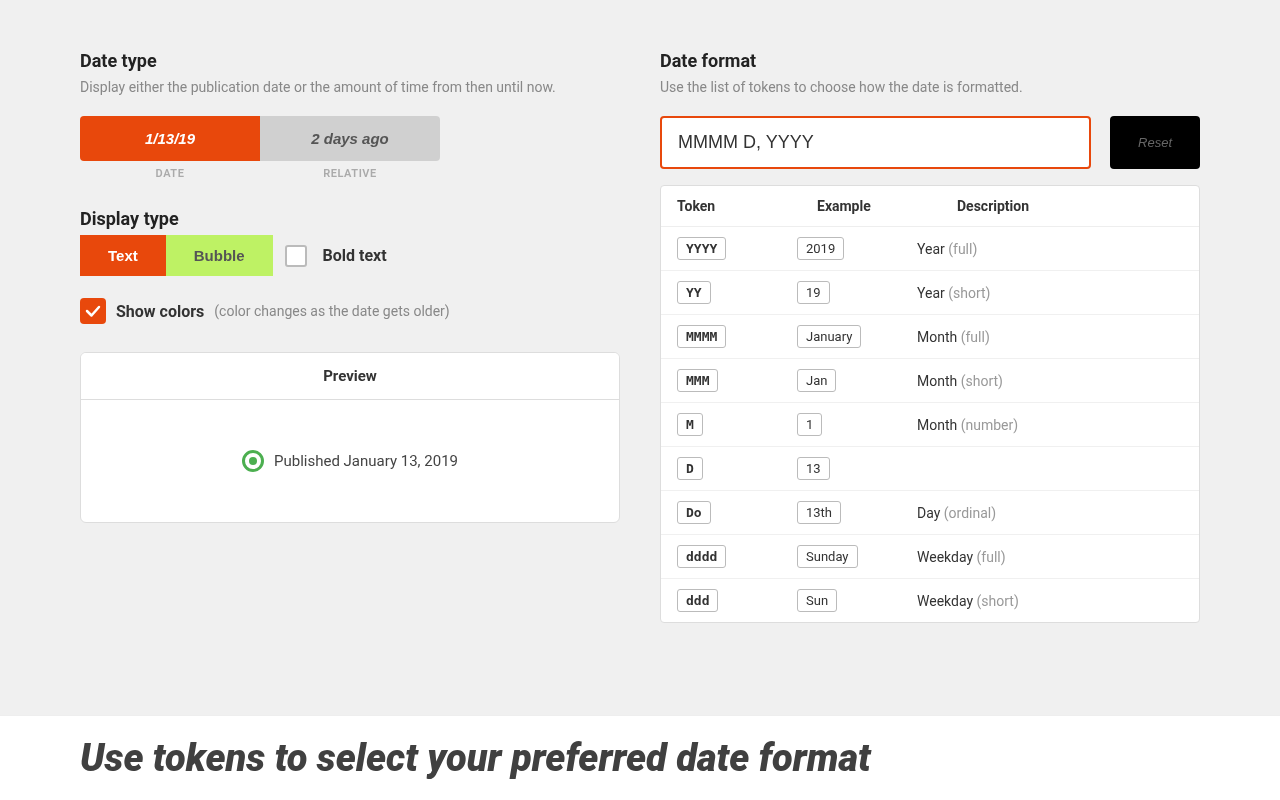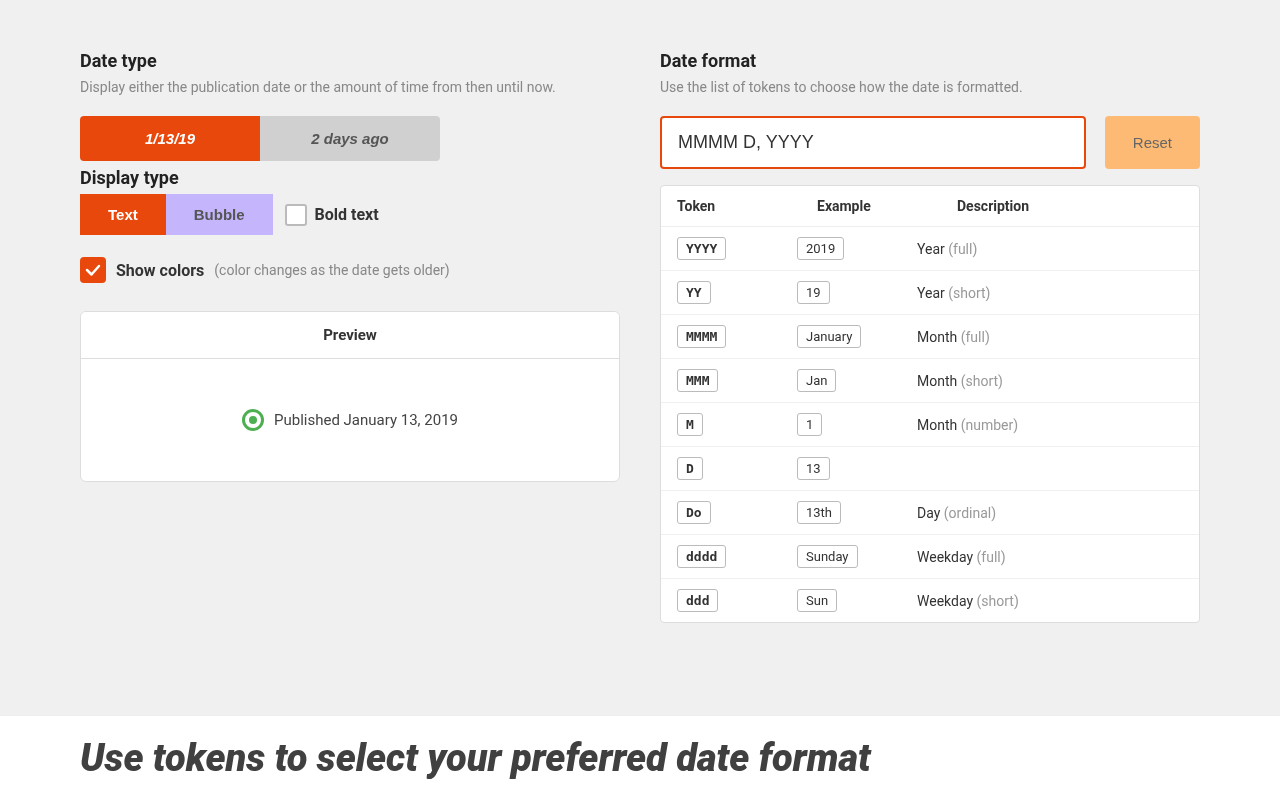--- a/index.html
+++ b/index.html
@@ -93,27 +93,27 @@
       font-size: 15px;
       font-weight: 600;
       border: none;
       cursor: pointer;
     }
     .display-toggle-btn.active {
       background: #e8480c;
       color: white;
     }
     .display-toggle-btn.inactive {
-      background: #c4b5fd;
+      background: #bef264;
       color: #555;
     }
     .checkbox-row {
       display: flex;
       align-items: center;
-      gap: 8px;
+      gap: 16px;
     }
     .bold-checkbox {
       width: 22px;
       height: 22px;
       border: 2px solid #bbb;
       background: white;
       border-radius: 3px;
       cursor: pointer;
     }
     .bold-label {
@@ -206,27 +206,28 @@
       flex: 1;
       padding: 14px 16px;
       font-size: 18px;
       border: 2px solid #e8480c;
       border-radius: 4px;
       outline: none;
       color: #333;
     }
     .reset-btn {
       padding: 14px 28px;
-      background: #fdba74;
+      background: #000000;
       border: none;
       border-radius: 4px;
-      font-size: 15px;
+      font-size: 13px;
       color: #666;
       cursor: pointer;
       font-weight: 500;
+      font-style: italic;
     }
     
     .token-table {
       border: 1px solid #ddd;
       border-radius: 4px;
       overflow: hidden;
       background: white;
     }
     .token-table-header {
       display: grid;
@@ -300,20 +301,24 @@
 <div class="main-container">
 
   <div class="left-panel">
 
     <div>
       <div class="section-title">Date type</div>
       <div class="section-desc">Display either the publication date or the amount of time from then until now.</div>
       <div class="toggle-group">
         <button class="toggle-btn active">1/13/19</button>
         <button class="toggle-btn inactive">2 days ago</button>
+      </div>
+      <div class="toggle-labels">
+        <div class="toggle-label">DATE</div>
+        <div class="toggle-label">RELATIVE</div>
       </div>
     </div>
 
     <div>
       <div class="section-title">Display type</div>
       <div class="display-type-row">
         <div class="display-toggle-group">
           <button class="display-toggle-btn active">Text</button>
           <button class="display-toggle-btn inactive">Bubble</button>
         </div>

